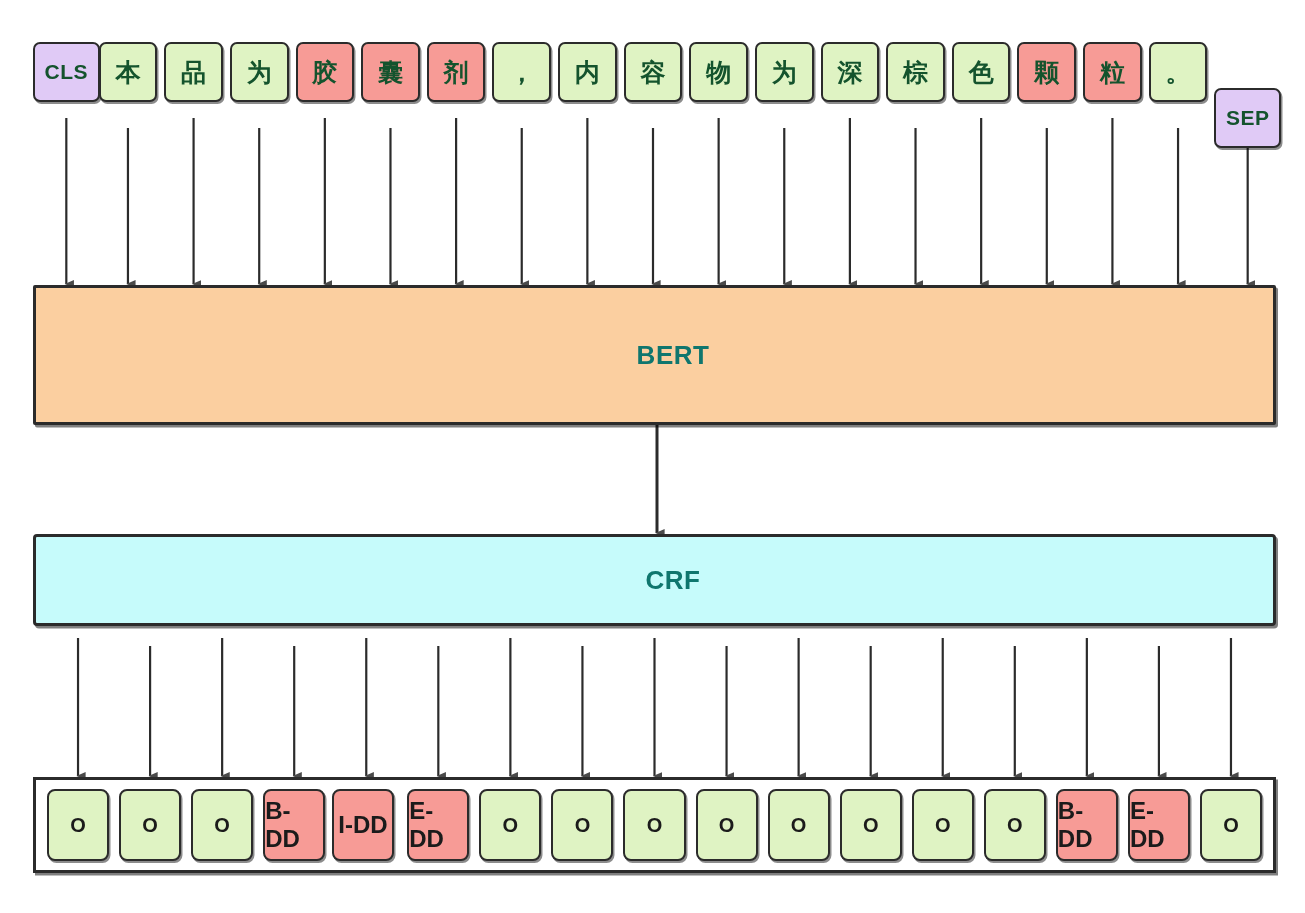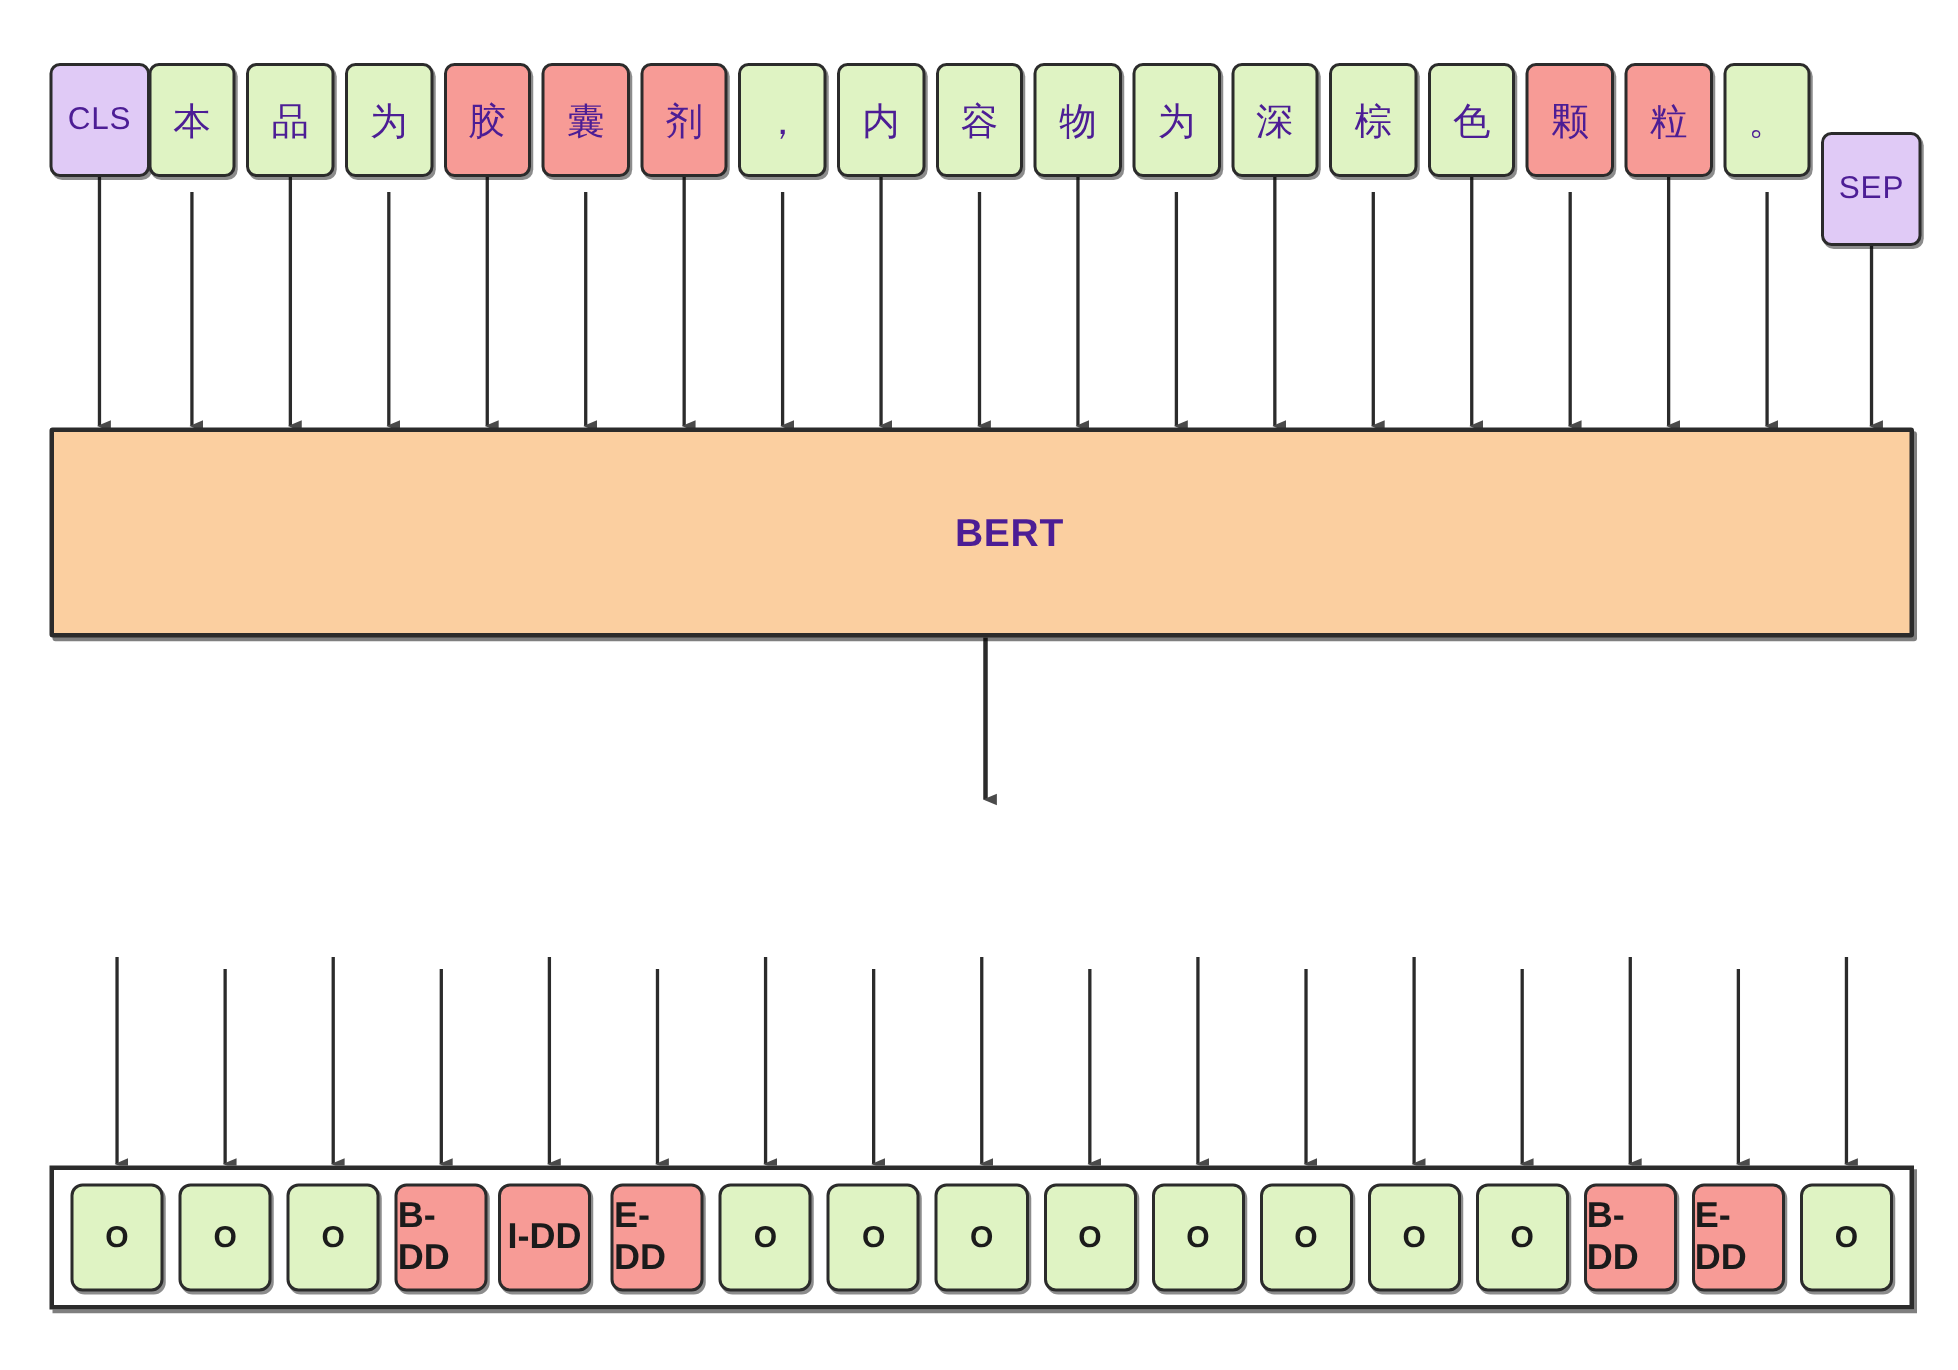--- a/index.html
+++ b/index.html
@@ -27,30 +27,30 @@
   .token-row {
     position: absolute;
     left: 33px;
     top: 42px;
     width: 1240px;
     height: 76px;
   }
   .token-box {
     position: absolute;
     top: 0;
-    height: 76px;
+    height: 60px;
     box-sizing: border-box;
     border: 2.5px solid #2b2b2b;
     border-radius: 7px;
     display: flex;
     align-items: center;
     justify-content: center;
     font-size: 25px;
-    font-weight: normal;
-    color: #4c1d95;
+    font-weight: bold;
+    color: #14532d;
     letter-spacing: 0px;
     box-shadow: 1.5px 2px 0 rgba(0,0,0,0.45);
   }
   .token-box.special {
     font-size: 21px;
     letter-spacing: 0.5px;
   }
   .c-green  { background: #dff3c3; }
   .c-red    { background: #f79b96; }
   .c-purple { background: #e0caf6; }
@@ -58,21 +58,21 @@
   
   .layer {
     position: absolute;
     box-sizing: border-box;
     border: 3px solid #2b2b2b;
     display: flex;
     align-items: center;
     justify-content: center;
     font-size: 26px;
     font-weight: bold;
-    color: #4c1d95;
+    color: #0f766e;
     letter-spacing: 0.5px;
     box-shadow: 2px 2.5px 0 rgba(0,0,0,0.5);
     padding-left: 37px;
   }
   #bert-layer {
     left: 33px;
     top: 285px;
     width: 1243px;
     height: 140px;
     background: #fbcfa0;
@@ -245,20 +245,23 @@
       </div>
       <div class="token-box c-purple special" style="left: 1181.37px; width: 66.6316px; margin-top: 46px;">
         <span>SEP</span>
       </div>
     </div>
 
   <div class="layer" id="bert-layer">
     <span>BERT</span>
   </div>
 
+  <div class="layer" id="crf-layer">
+    <span>CRF</span>
+  </div>
 
   <div id="label-container"></div>
   <div class="label-row" id="label-row">
       <div class="label-box c-green" style="left: 14px; width: 62.0588px;">
         <span>O</span>
       </div>
       <div class="label-box c-green" style="left: 86.0588px; width: 62.0588px;">
         <span>O</span>
       </div>
       <div class="label-box c-green" style="left: 158.118px; width: 62.0588px;">

